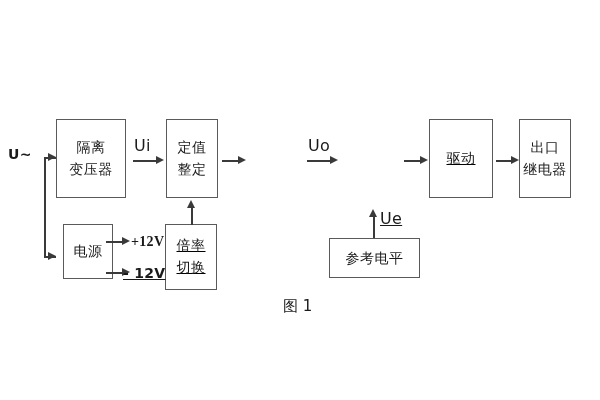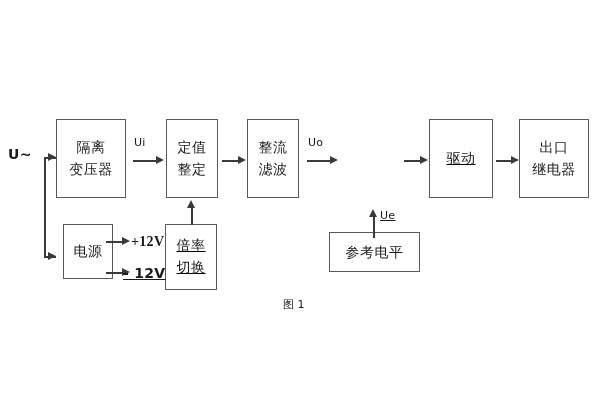--- a/index.html
+++ b/index.html
@@ -30,32 +30,32 @@
     color: #1a1a1a;
     line-height: 1.55;
     letter-spacing: 0.5px;
     white-space: nowrap;
   }
   .block.one-line .line {
     line-height: 1.2;
   }
   .label {
     position: absolute;
-    font-size: 11px;
+    font-size: 16px;
     color: #1a1a1a;
     white-space: nowrap;
     letter-spacing: 0.3px;
   }
   .label.bold {
     font-weight: bold;
     font-size: 14px;
   }
   .caption {
     position: absolute;
-    font-size: 11px;
+    font-size: 15px;
     color: #1a1a1a;
     white-space: nowrap;
   }
   .wire {
     position: absolute;
     background: #3a3a3a;
   }
   .wire.h { height: 1.5px; }
   .wire.v { width: 1.5px; }
   .arrowhead {
@@ -91,31 +91,27 @@
   <div class="block" style="left:56px; top:119px; width:70px; height:79px;">
     <div class="line">隔离</div>
     <div class="line">变压器</div>
   </div>
 
   <div class="block" style="left:166px; top:119px; width:52px; height:79px;">
     <div class="line">定值</div>
     <div class="line">整定</div>
   </div>
 
-  <div class="block" style="left:247px; top:119px; width:52px; height:79px;">
-    <div class="line">整流</div>
-    <div class="line">滤波</div>
-  </div>
 
 
   <div class="block one-line" style="left:429px; top:119px; width:64px; height:79px;text-decoration:underline;">
     <div class="line">驱动</div>
   </div>
 
-  <div class="block" style="left:519px; top:119px; width:70px; height:79px;text-align:right;">
+  <div class="block" style="left:519px; top:119px; width:52px; height:79px;text-align:right;">
     <div class="line">出口</div>
     <div class="line">继电器</div>
   </div>
 
   <div class="label" style="left:134px; top:136px;">Ui</div>
   <div class="wire h" style="left:133px; top:160px; width:24px;"></div>
   <div class="arrowhead right" style="left:156px; top:156px;"></div>
 
   <div class="wire h" style="left:222px; top:160px; width:17px;"></div>
   <div class="arrowhead right" style="left:238px; top:156px;"></div>
@@ -132,21 +128,21 @@
 
   <div class="block one-line" style="left:56px; top:224px; width:50px; height:55px;margin-left:7px;">
     <div class="line">电源</div>
   </div>
 
   <div class="block" style="left:165px; top:224px; width:52px; height:66px;text-decoration:underline;">
     <div class="line">倍率</div>
     <div class="line">切换</div>
   </div>
 
-  <div class="block one-line" style="left:329px; top:232px; width:91px; height:40px;">
+  <div class="block one-line" style="left:329px; top:238px; width:91px; height:40px;">
     <div class="line">参考电平</div>
   </div>
 
   <div class="wire h" style="left:106px; top:241px; width:17px;"></div>
   <div class="arrowhead right" style="left:122px; top:237px;"></div>
   <div class="label bold" style="left:131px; top:234px;font-family:Liberation Serif, serif;">+12V</div>
 
   <div class="wire h" style="left:106px; top:272px; width:17px;"></div>
   <div class="arrowhead right" style="left:122px; top:268px;"></div>
   <div class="label bold" style="left:123px; top:265px;text-decoration:underline;">- 12V</div>

